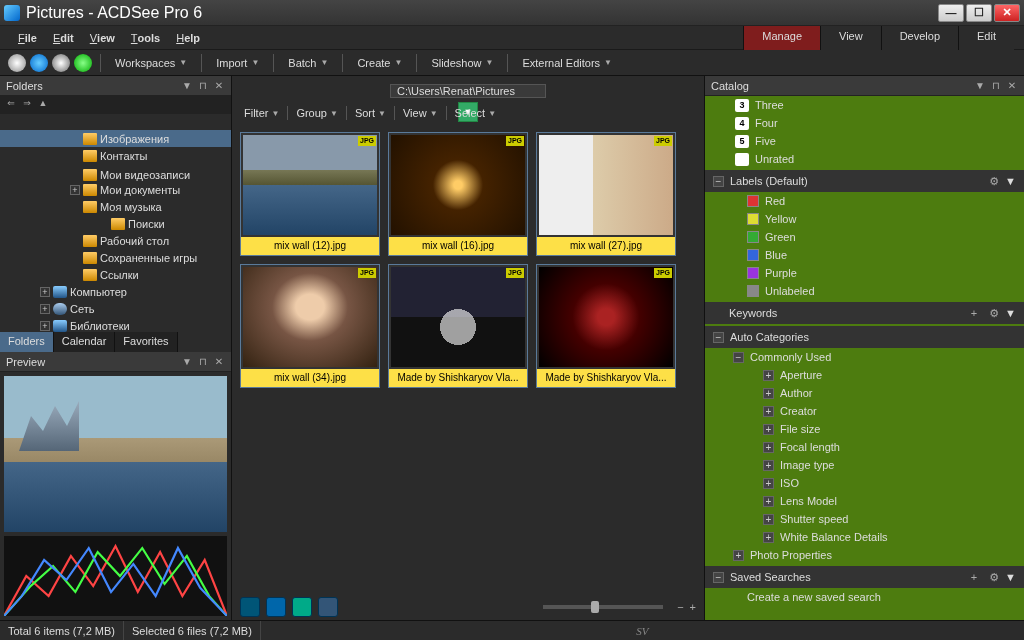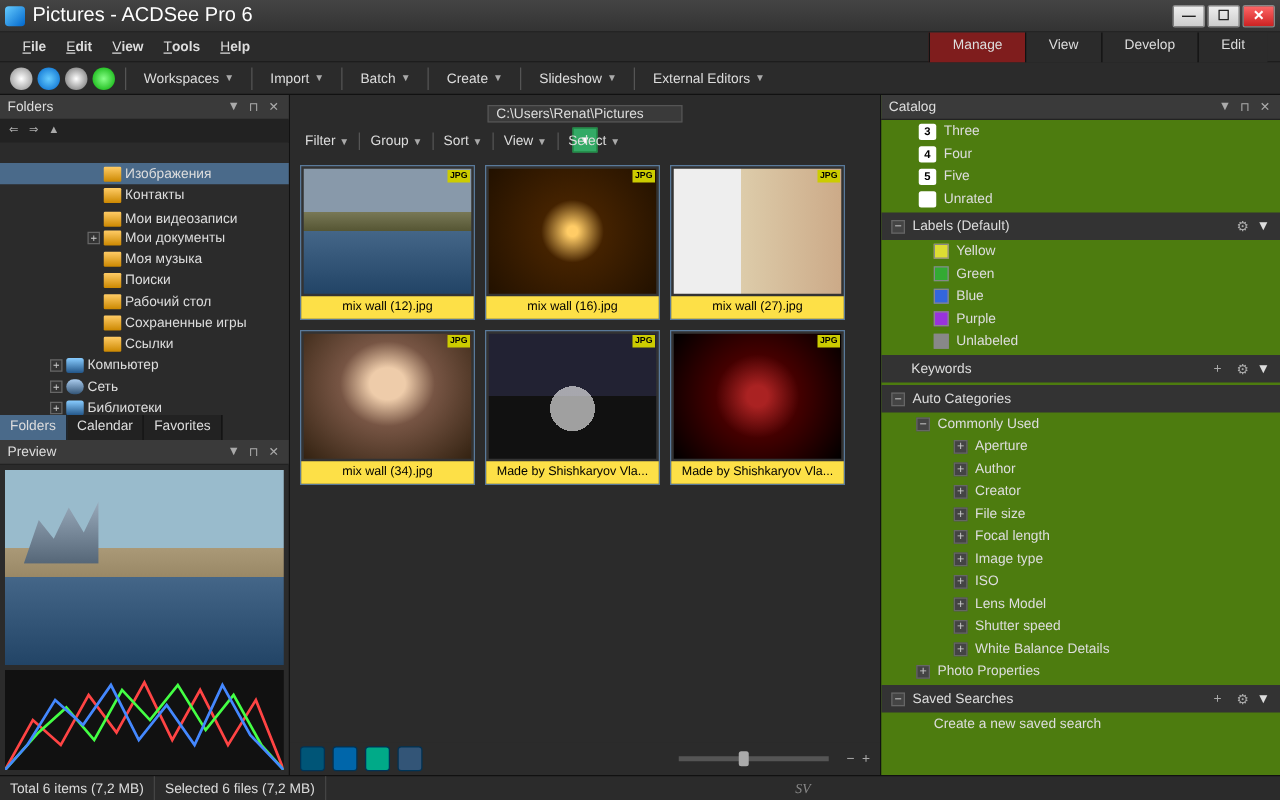--- a/index.html
+++ b/index.html
@@ -182,21 +182,21 @@
         <div class="tree-row" style="padding-left: 70px;">
           <div class="tree-toggle">+</div>
           <div class="folder-ico"></div>
           <span>Мои документы</span>
         </div>
         <div class="tree-row" style="padding-left: 70px;">
           <div class="tree-toggle blank"></div>
           <div class="folder-ico"></div>
           <span>Моя музыка</span>
         </div>
-        <div class="tree-row" style="padding-left: 70px;">
+        <div class="tree-row" style="padding-left: 70px; margin-left: 28px;">
           <div class="tree-toggle blank"></div>
           <div class="folder-ico"></div>
           <span>Поиски</span>
         </div>
         <div class="tree-row" style="padding-left: 70px;">
           <div class="tree-toggle blank"></div>
           <div class="folder-ico"></div>
           <span>Рабочий стол</span>
         </div>
         <div class="tree-row" style="padding-left: 70px;">
@@ -365,20 +365,24 @@
           <span>Unrated</span>
         </div>
         <div class="section-head">
           <div class="expand-box">−</div>
           <span>Labels (Default)</span>
           <span class="spacer"></span>
           <span class="sbtn">⚙</span>
           <span>▼</span>
         </div>
         <div class="catalog-row sub">
+          <div class="color-box" style="background: rgb(221, 51, 51);"></div>
+          <span>Red</span>
+        </div>
+        <div class="catalog-row sub">
           <div class="color-box" style="background: rgb(221, 221, 51);"></div>
           <span>Yellow</span>
         </div>
         <div class="catalog-row sub">
           <div class="color-box" style="background: rgb(51, 170, 51);"></div>
           <span>Green</span>
         </div>
         <div class="catalog-row sub">
           <div class="color-box" style="background: rgb(51, 102, 221);"></div>
           <span>Blue</span>

